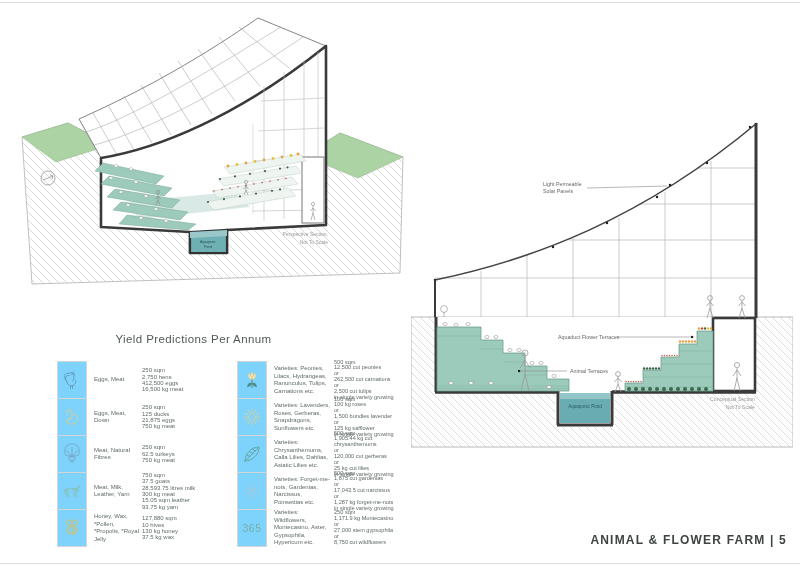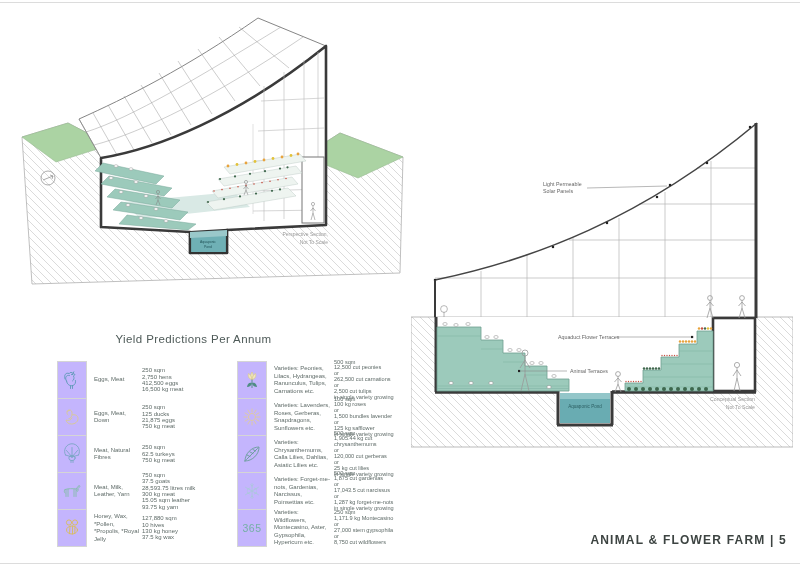--- a/index.html
+++ b/index.html
@@ -11,21 +11,21 @@
   #perspective-wrap{position:absolute;left:6px;top:6px;width:400px;height:292px;}
   #section-wrap{position:absolute;left:411px;top:100px;width:382px;height:360px;}
 
   #yield{position:absolute;left:0;top:333px;width:671px;height:225px;}
   #yield-title{position:absolute;left:57px;top:0;width:273px;text-align:center;
                font-size:11.5px;letter-spacing:.4px;color:#4e5a58;}
   .ycol{position:absolute;top:29px;}
   #animal-col{left:57px;} #flower-col{left:237px;}
   .yrow{display:flex;height:38px;margin-top:-1px;align-items:stretch;}
   .ibox{width:30px;min-width:30px;height:38px;border:1px solid #d5d5d5;box-sizing:border-box;
-        display:flex;align-items:center;justify-content:center;background:#c4b5fd;}
+        display:flex;align-items:center;justify-content:center;background:#7dd3fc;}
   .ylab{width:46px;margin-left:7px;font-size:6px;line-height:1.25;display:flex;align-items:center;}
   .yval{width:72px;margin-left:2px;font-size:6px;line-height:1.08;display:flex;
         flex-direction:column;justify-content:center;}
   #flower-col .ylab{width:58px;}
   #flower-col .yval{width:62px;font-size:5.6px;line-height:1.05;}
 
   #footer{position:absolute;left:0;top:533px;width:787px;text-align:right;font-size:12px;
           letter-spacing:1.2px;color:#3d4442;font-weight:bold;}
   svg text{font-family:"Liberation Sans", sans-serif;}
 </style>

